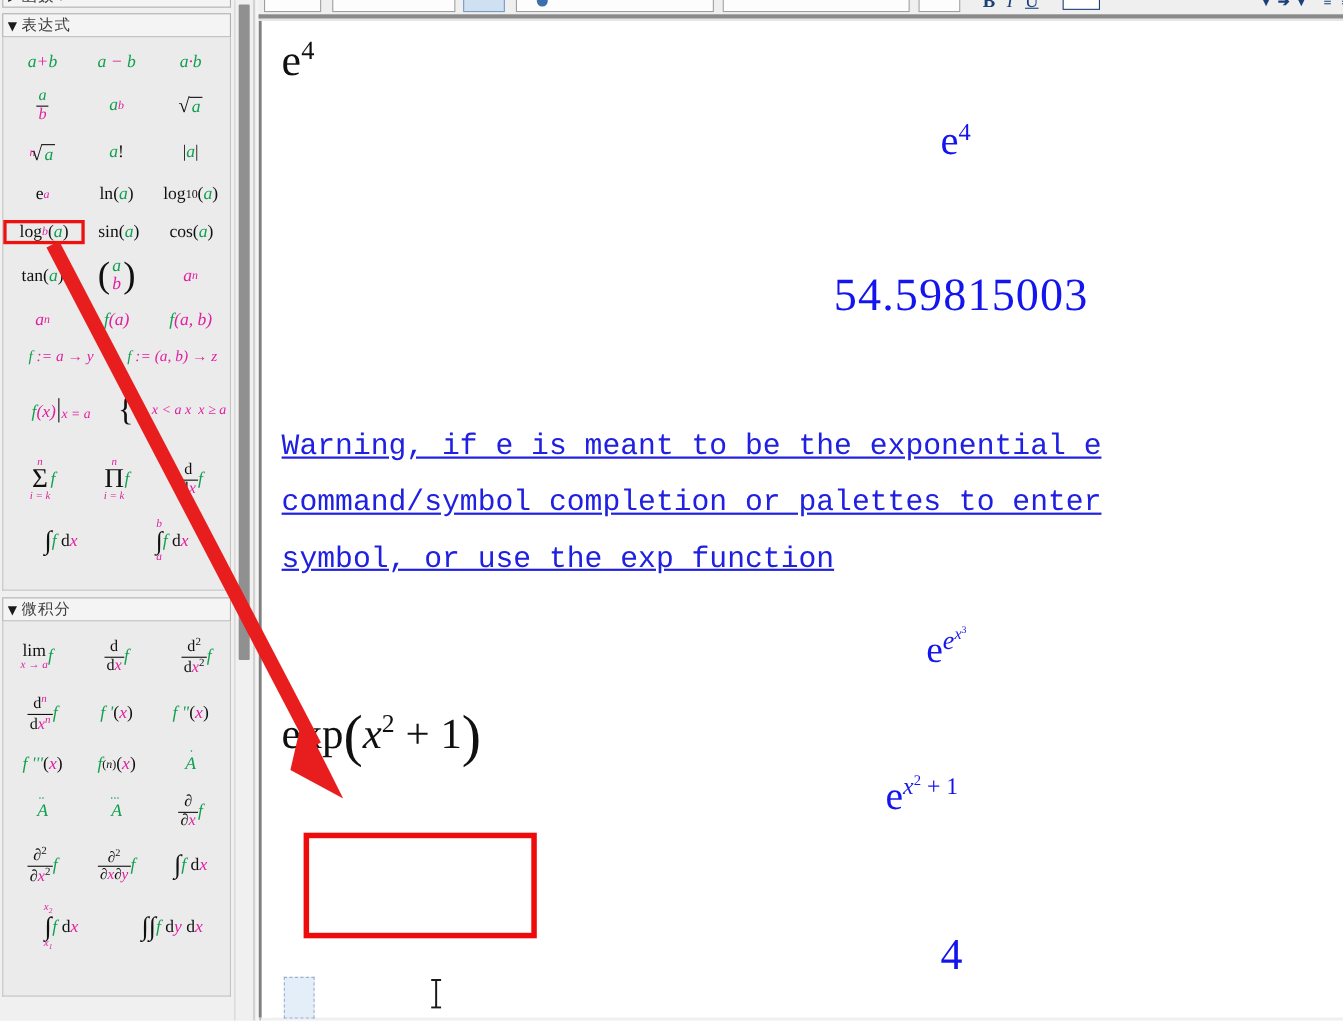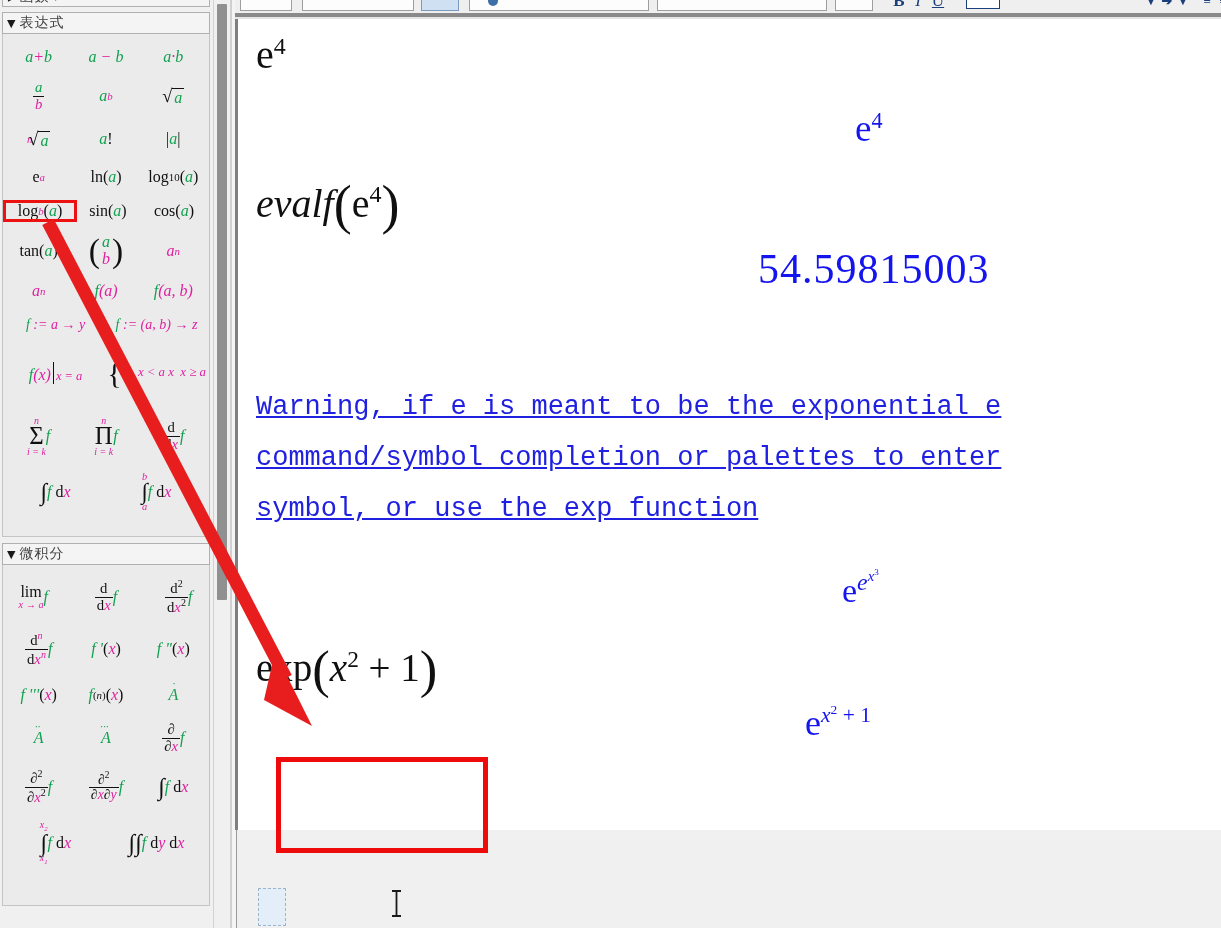--- a/index.html
+++ b/index.html
@@ -114,21 +114,21 @@
   #tb-bottom-rule{
     position:absolute;left:235px;top:13px;width:986px;height:4px;
     background:#8a8a8a;
   }
   #tb-bottom-rule2{
     position:absolute;left:235px;top:17px;width:986px;height:2px;background:#e4e4e4;
   }
 
   
   #sheet{
-    position:absolute;left:235px;top:19px;width:986px;height:811px;
+    position:absolute;left:235px;top:19px;width:986px;height:906px;
     background:#ffffff;overflow:hidden;
   }
   #sheet-leftrule{
     position:absolute;left:0;top:0;width:3px;height:909px;background:#7f7f7f;
   }
   #sheet-leftpad{
     position:absolute;left:3px;top:0;width:8px;height:909px;background:#ffffff;
   }
   .expr{
     position:absolute;
@@ -542,23 +542,20 @@
     <div id="sheet-leftpad"></div>
 
     <div class="expr" style="left:21px;top:12px;font-size:40px;">
       <span>e</span><sup class="e">4</sup>
     </div>
 
     <div class="outp" style="left:620px;top:88px;font-size:37px;">
       <span>e</span><sup class="e">4</sup>
     </div>
 
-    <div class="expr" style="left:21px;top:155px;font-size:40px;">
-      <span style="font-style:italic;font-family:'Liberation Serif',serif;">evalf</span><span class="paren">(</span><span>e</span><sup class="e">4</sup><span class="paren">)</span>
-    </div>
 
     <div class="outp" style="left:523px;top:226px;font-size:42px;letter-spacing:1px;">54.59815003</div>
 
 
     <div class="warn" style="left:21px;top:373px;">Warning, if e is meant to be the exponential e</div>
     <div class="warn" style="left:21px;top:475px;">symbol, or use the exp function</div>
     <div class="warn" style="left:21px;top:424px;">command/symbol completion or palettes to enter</div>
 
     <div class="outp" style="left:595px;top:548px;font-size:34px;margin-left:12px;">
       <span>e</span><sup class="e" style="font-size:0.70em;"><span style="font-style:italic;">e</span><sup class="e2"><span style="font-style:italic;">x</span><sup class="e2">3</sup></sup></sup>

